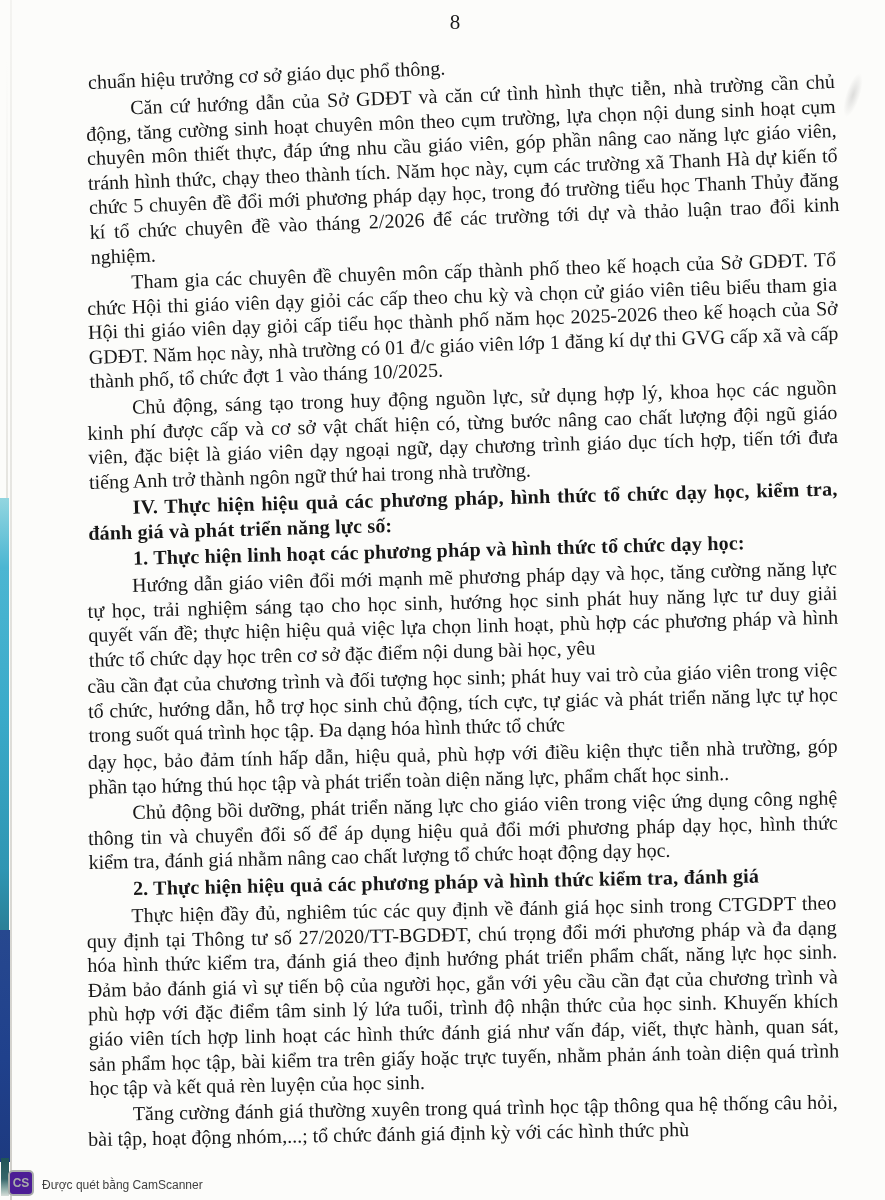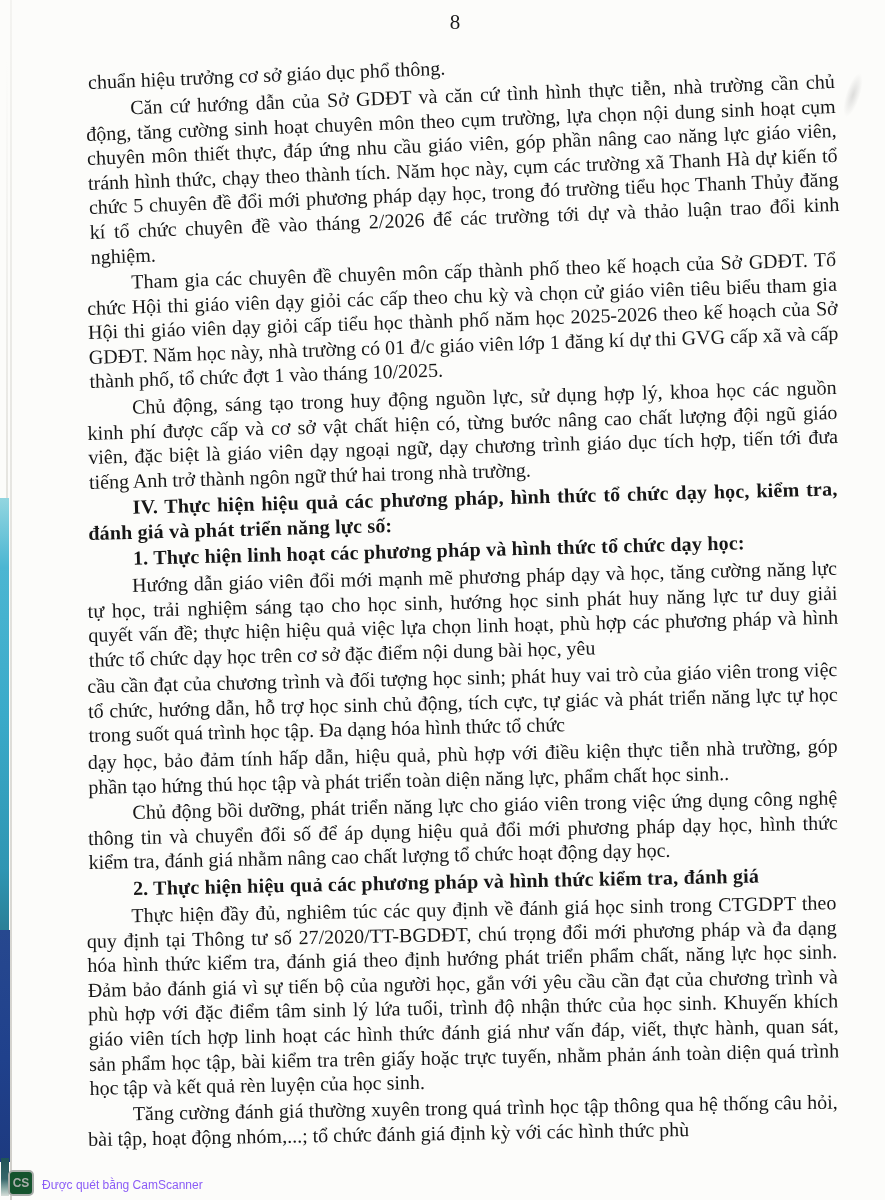--- a/index.html
+++ b/index.html
@@ -43,26 +43,26 @@
     position:absolute;left:88px;top:70px;width:750px;
     color:#171717;font-size:20px;line-height:24.6px;
     text-align:justify;
   }
   .para{margin:0 0 2px 0;transform-origin:0 50%;}
   .indent{text-indent:45px;}
   .bold{font-weight:bold;letter-spacing:.2px;}
   
   .cs-badge{
     position:absolute;left:8px;top:1170px;width:22px;height:22px;
-    border:2px solid #a9adaa;border-radius:5px;background:#14532d;
+    border:2px solid #a9adaa;border-radius:5px;background:#4c1d95;
     color:#a9adaa;font:bold 12px/22px "Liberation Sans",sans-serif;text-align:center;
   }
   .cs-text{
     position:absolute;left:42px;top:1178px;
-    font:12px "Liberation Sans",sans-serif;color:#8b5cf6;
+    font:12px "Liberation Sans",sans-serif;color:#404040;
   }
 </style>
 </head>
 <body>
 
 <div class="edge-faint"></div>
 <div class="edge-shadow"></div>
 <div class="stripe-cyan"></div>
 <div class="stripe-navy"></div>
 <div class="stripe-teal"></div>

